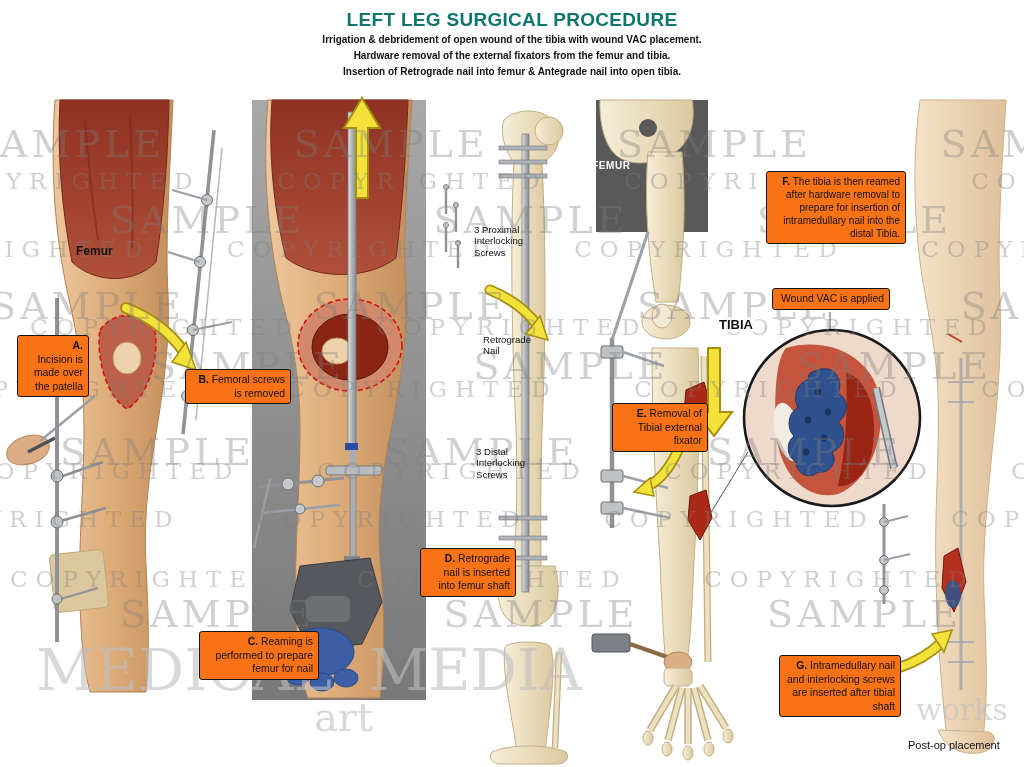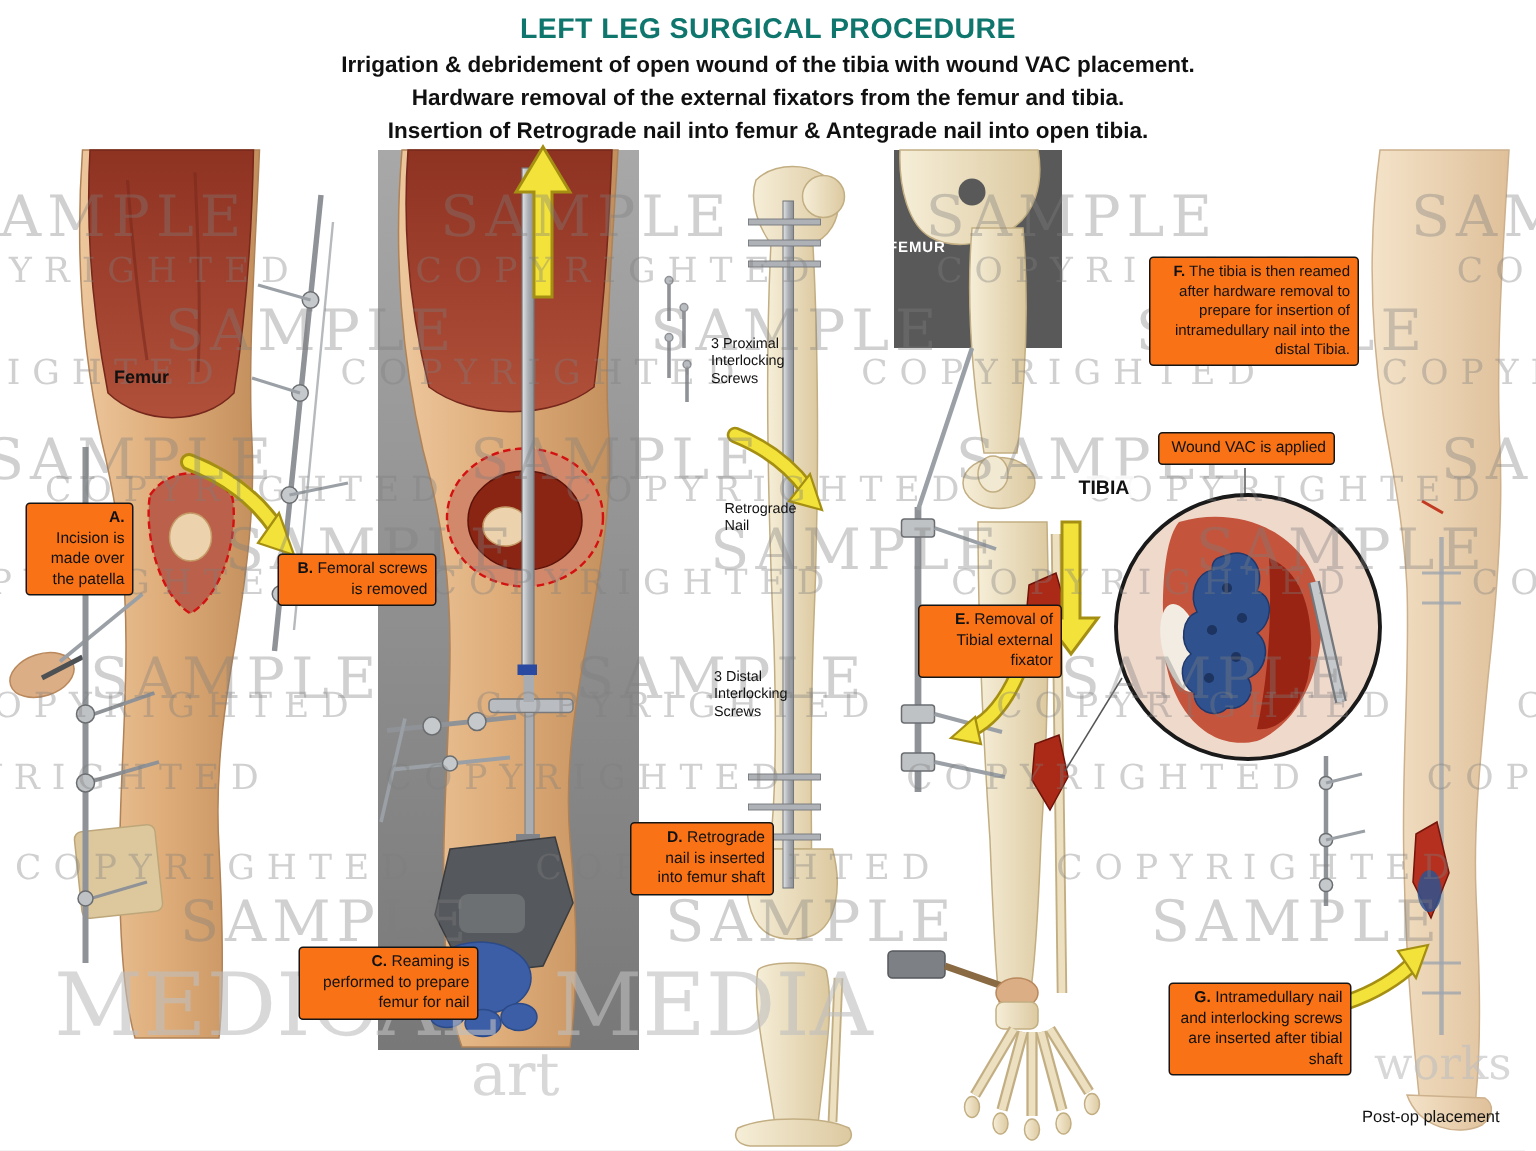--- a/index.html
+++ b/index.html
@@ -8,21 +8,21 @@
         font-family:"Liberation Sans","DejaVu Sans",sans-serif;margin:0 auto}
   .art{position:absolute;left:0;top:0;z-index:1}
   .wm-layer{position:absolute;left:0;top:0;width:1024px;height:767px;z-index:2;pointer-events:none;overflow:hidden}
   .wm{position:absolute;font-family:"DejaVu Serif","Liberation Serif",serif;color:#7e7e7e;opacity:.36;white-space:pre}
   .wm-s{font-size:38px;letter-spacing:4px}
   .wm-c{font-size:23px;letter-spacing:8px}
   .wm-brand{position:absolute;font-family:"DejaVu Serif","Liberation Serif",serif;color:#bfbfbf;opacity:.6;white-space:pre}
   .overlay{position:absolute;left:0;top:0;width:1024px;height:767px;z-index:3;pointer-events:none}
   .header{position:absolute;top:9px;left:0;width:100%;text-align:center;z-index:4}
   .title{font-size:19px;font-weight:bold;color:#0f766e;letter-spacing:.3px}
-  .sub{font-size:15px;font-weight:bold;color:#101010;margin-top:3px;line-height:1.28}
+  .sub{font-size:10px;font-weight:bold;color:#101010;margin-top:3px;line-height:1.28}
   .callout{position:absolute;background:#f97316;border:1.3px solid #151515;border-radius:3px;
            padding:3px 5px;font-size:10.4px;line-height:1.3;text-align:right;color:#111}
   .callout b{font-weight:bold}
   .callout.small{font-size:10px}
   .lbl{position:absolute;font-size:9.6px;line-height:1.18;color:#111}
   .lbl-femur-skin{font-size:12px;font-weight:bold}
   .lbl-femur-bone{color:#fff;font-weight:bold;font-size:10px;letter-spacing:.6px}
   .lbl-tibia-bone{font-weight:bold;font-size:13px;background:rgba(255,255,255,.85);padding:0 3px}
   .lbl-postop{font-size:11px}
 </style>

